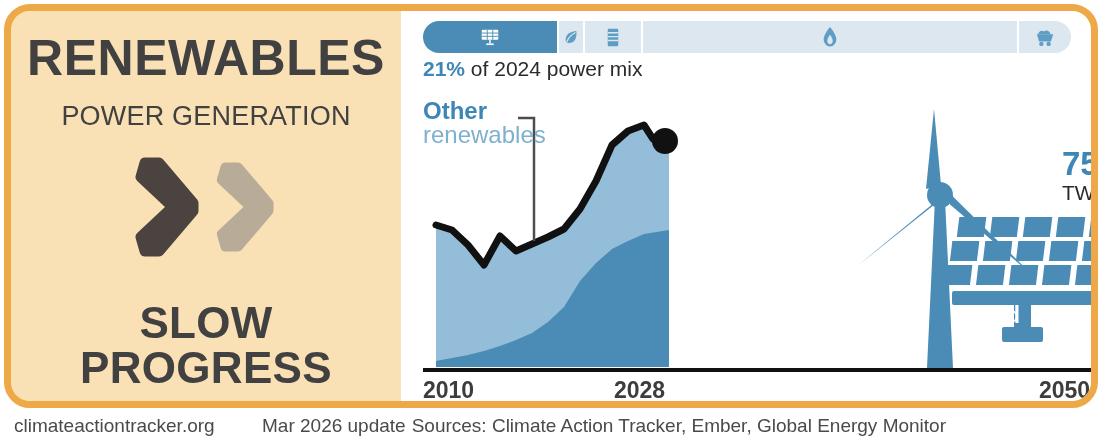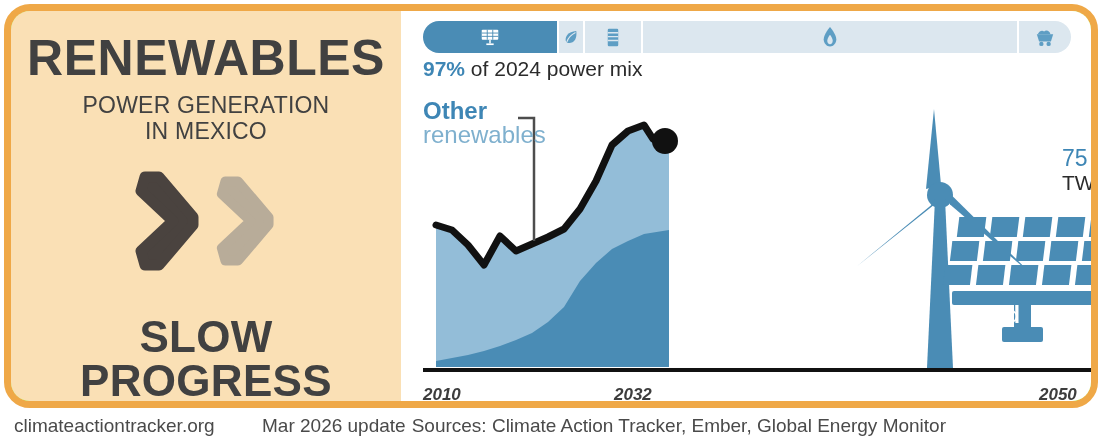--- a/index.html
+++ b/index.html
@@ -21,22 +21,22 @@
     position:absolute;left:0;top:0;width:390px;height:100%;
     background:#FAE0B5;box-sizing:border-box;
     display:flex;flex-direction:column;align-items:center;
   }
   #title-main{
     font-size:50px;font-weight:bold;letter-spacing:.5px;
     color:#414141;margin-top:22px;line-height:1;
     text-align:center;
   }
   #title-sub{
-    font-size:23px;font-weight:normal;color:#414141;
-    text-align:center;line-height:1.12;margin-top:10px;letter-spacing:.2px;
+    font-size:27px;font-weight:normal;color:#414141;
+    text-align:center;line-height:1.12;margin-top:18px;letter-spacing:.2px;
   }
   #chevrons{
     margin-top:26px;display:flex;align-items:center;gap:2px;
   }
   #verdict{
     font-size:44px;font-weight:bold;color:#414141;
     text-align:center;line-height:1.02;margin-top:44px;letter-spacing:.3px;
   }
 
   
@@ -70,31 +70,31 @@
 
   
   .lbl{position:absolute;}
   #lbl-other{
     left:22px;top:88px;line-height:.98;
   }
   #lbl-other .l1{font-size:24px;font-weight:bold;color:#3E86B5;display:block;}
   #lbl-other .l2{font-size:24px;font-weight:normal;color:#7FB0CE;display:block;}
 
   #lbl-value{left:661px;top:136px;line-height:1;}
-  #lbl-value .num{font-size:23px;font-weight:normal;color:#3E86B5;display:block;}
+  #lbl-value .num{font-size:33px;font-weight:bold;color:#3E86B5;display:block;}
   #lbl-value .unit{font-size:21px;color:#2b2b2b;display:block;margin-top:2px;}
 
   #lbl-wind{
     left:563px;top:292px;font-size:23px;font-weight:bold;color:#ffffff;
     line-height:1.06;text-align:center;
   }
 
   
   .tick{
-    position:absolute;top:374px;font-size:17px;font-weight:bold;color:#3d3d3d;font-style:italic;
+    position:absolute;top:366px;font-size:23px;font-weight:bold;color:#3d3d3d;
   }
   #tick-2010{left:22px;}
   #tick-2024{left:213px;}
   #tick-2050{left:638px;}
 
   
   #footer{
     position:absolute;left:0;top:412px;width:958px;height:32px;
   }
   .foot{position:absolute;font-size:19px;color:#4a4a4a;white-space:nowrap;}
@@ -106,21 +106,20 @@
 <body>
 
 <div id="card">
 
   <div id="left-panel">
 
     <div id="title-main">RENEWABLES</div>
 
     <div id="title-sub">
       <span>POWER GENERATION</span><br>
-      <span>IN MEXICO</span>
     </div>
 
     <div id="chevrons">
       <svg width="80" height="100" viewBox="0 0 80 100">
         <path d="M16 6 L12 20 L44 50 L12 80 L16 94 L30 94 L64 54 L64 46 L30 6 Z" fill="#4A433F" stroke="#4A433F" stroke-width="11" stroke-linejoin="round"></path>
       </svg>
       <svg width="72" height="100" viewBox="0 0 80 100">
         <path d="M16 6 L12 20 L44 50 L12 80 L16 94 L30 94 L64 54 L64 46 L30 6 Z" fill="#B8AC99" stroke="#B8AC99" stroke-width="11" stroke-linejoin="round"></path>
       </svg>
     </div>
@@ -178,21 +177,21 @@
         <svg width="24" height="20" viewBox="0 0 26 22">
           <path d="M4 8 L22 8 L19.5 16 L6.5 16 Z" fill="#5E9EC4"></path>
           <path d="M5 8 C7 4 10 3.2 12 5 C14 2.8 18 3.6 19 8 Z" fill="#5E9EC4"></path>
           <circle cx="9" cy="18.6" r="2.4" fill="#5E9EC4"></circle>
           <circle cx="17" cy="18.6" r="2.4" fill="#5E9EC4"></circle>
         </svg>
       </div>
     </div>
 
     <div id="mix-caption">
-      <span class="pct">97%</span><span> of 2024 power mix</span>
+      <span class="pct">21%</span><span> of 2024 power mix</span>
     </div>
 
     <div id="plot">
       <svg width="700" height="300" viewBox="0 0 700 300">
 
         <path fill="#93BDD8" d="M35,136 L51,141 L67,156 L83,176 L99,147 L115,162 L131,155 L147,148
                  L163,140 L179,120 L195,92 L211,56 L227,42 L243,36 L252,50 L268,60
                  L268,278 L35,278 Z"></path>
 
         <path fill="#4A8CB5" d="M35,272 L51,269 L67,266 L83,262 L99,257 L115,251 L131,244 L147,233
@@ -251,21 +250,21 @@
     <div class="lbl" id="lbl-value">
       <span class="num">75</span>
       <span class="unit">TWh</span>
     </div>
 
     <div class="lbl" id="lbl-wind">
       <span>Wind</span><br>
     </div>
 
     <div class="tick" id="tick-2010">2010</div>
-    <div class="tick" id="tick-2024">2032</div>
+    <div class="tick" id="tick-2024">2028</div>
     <div class="tick" id="tick-2050">2050</div>
 
   </div>
 </div>
 
 <div id="footer">
   <div class="foot" id="foot-site">climateactiontracker.org</div>
   <div class="foot" id="foot-date">Mar 2026 update</div>
   <div class="foot" id="foot-sources">Sources: Climate Action Tracker, Ember, Global Energy Monitor</div>
 </div>

